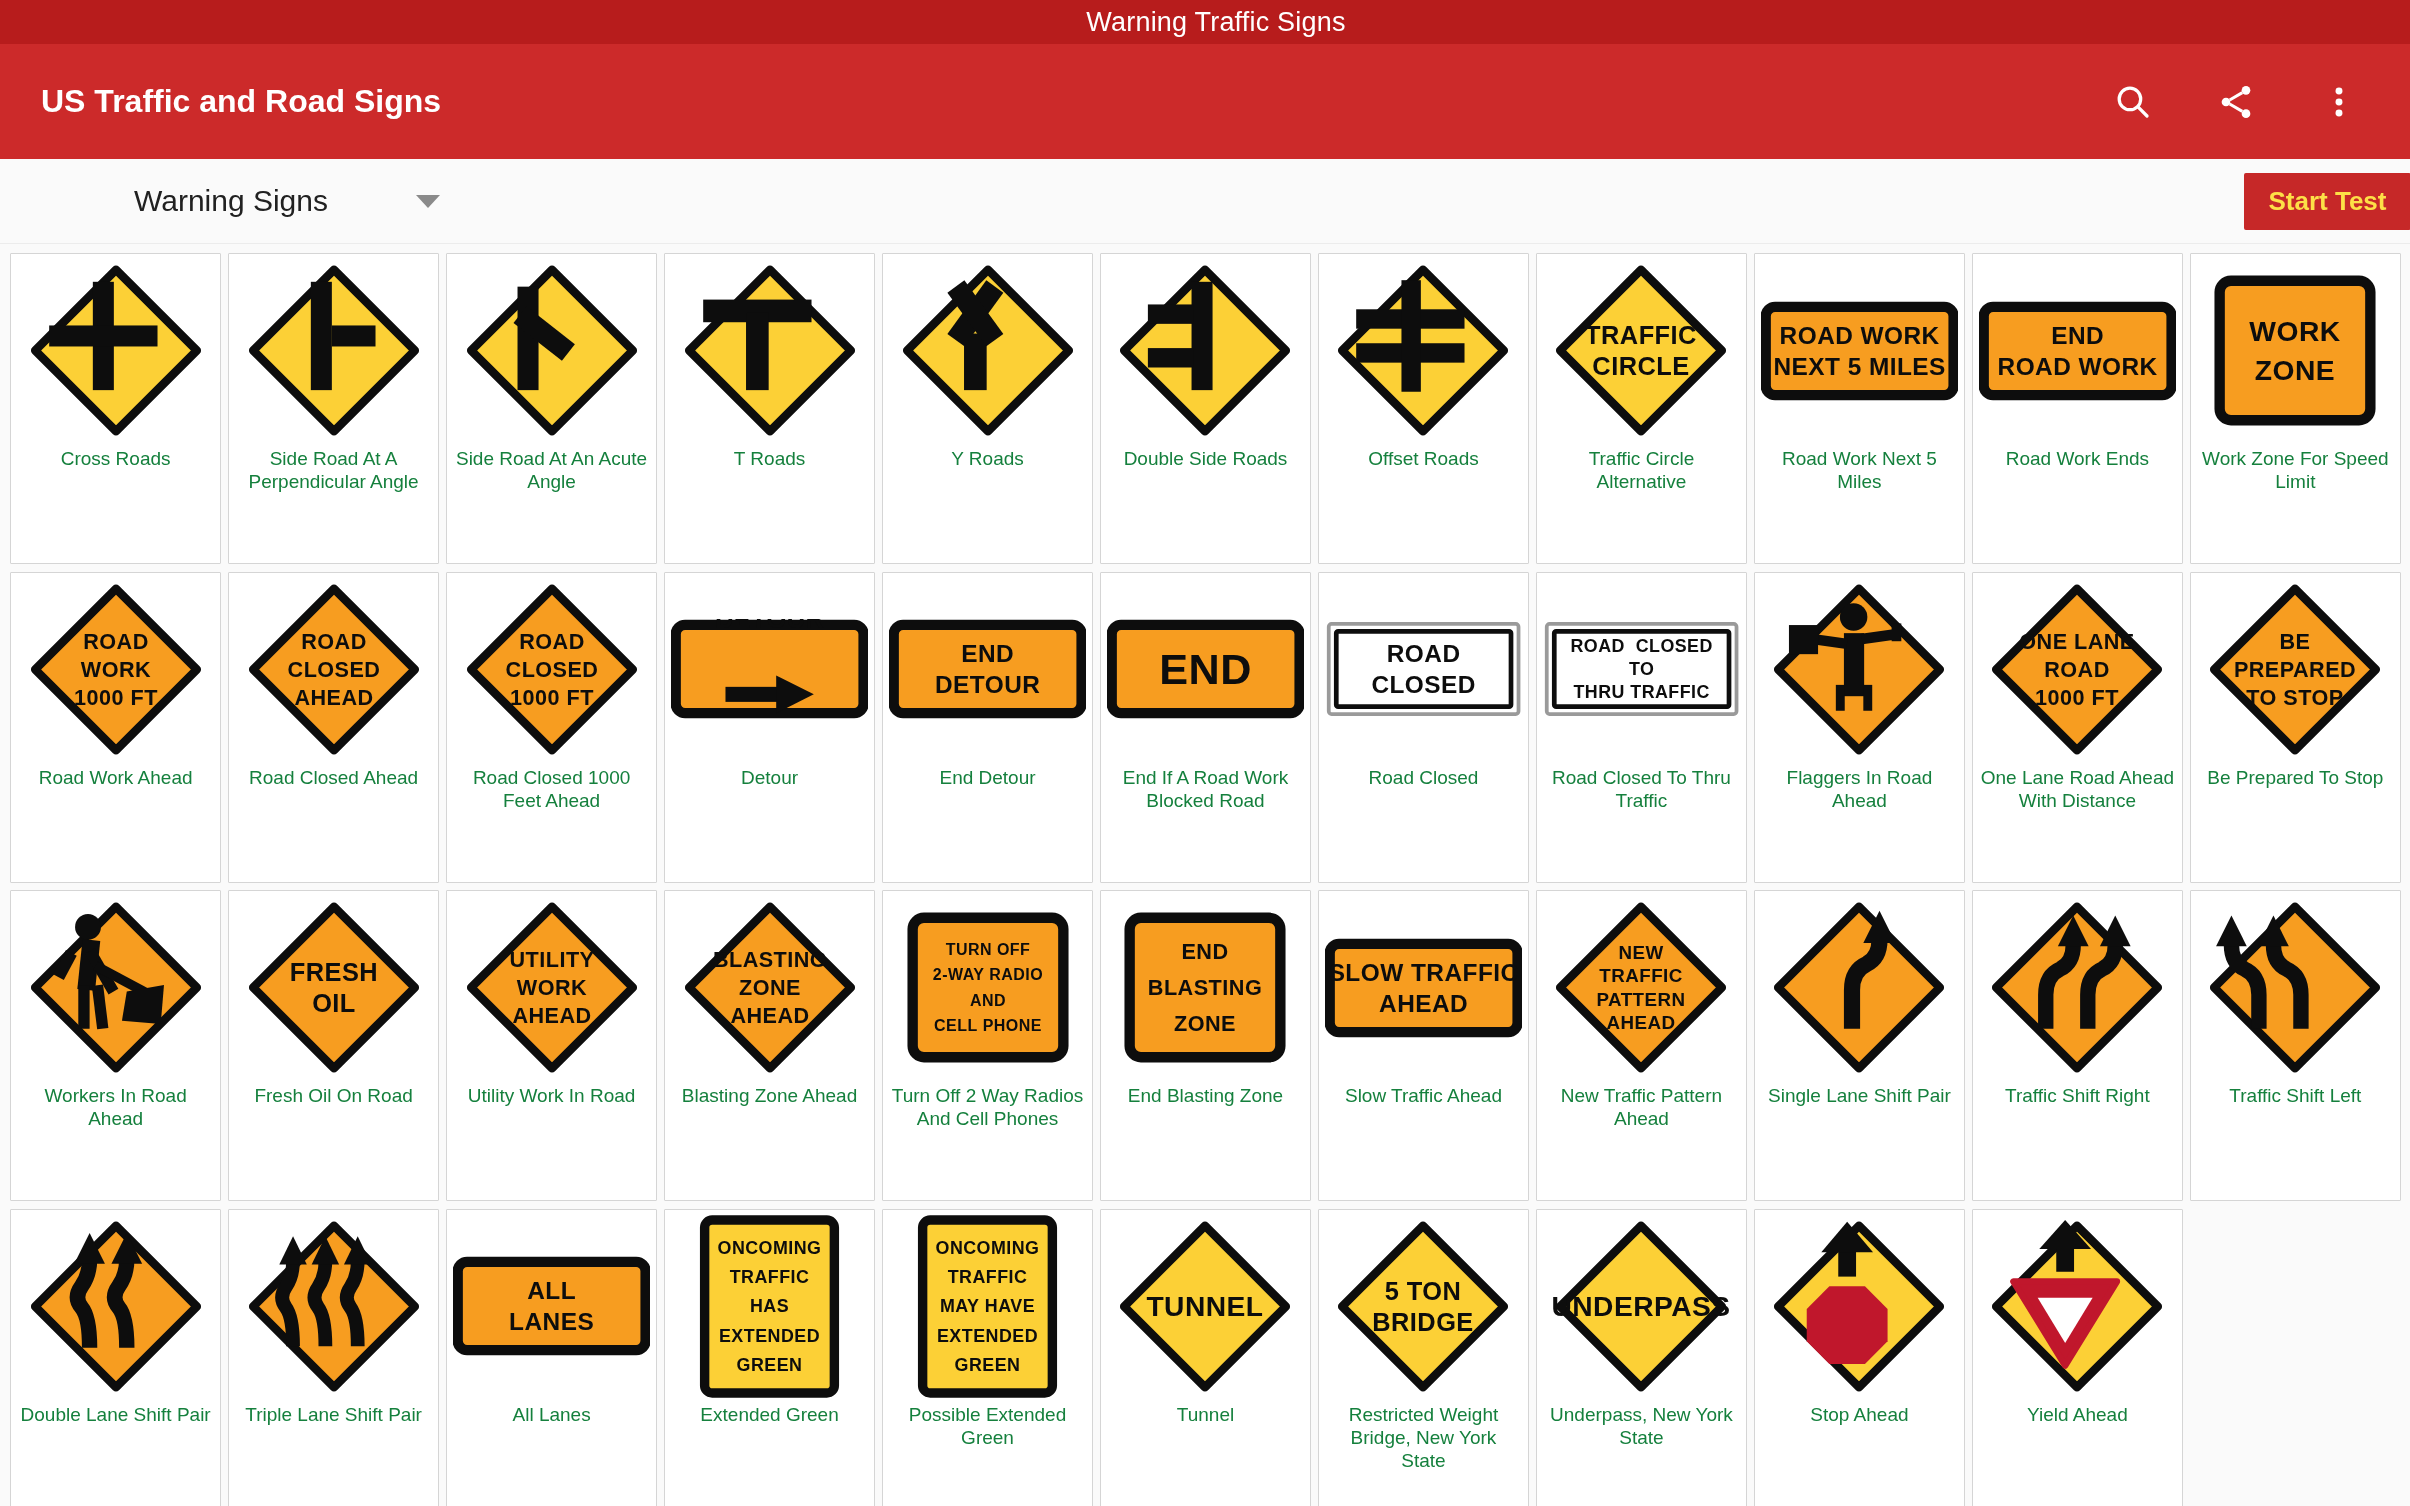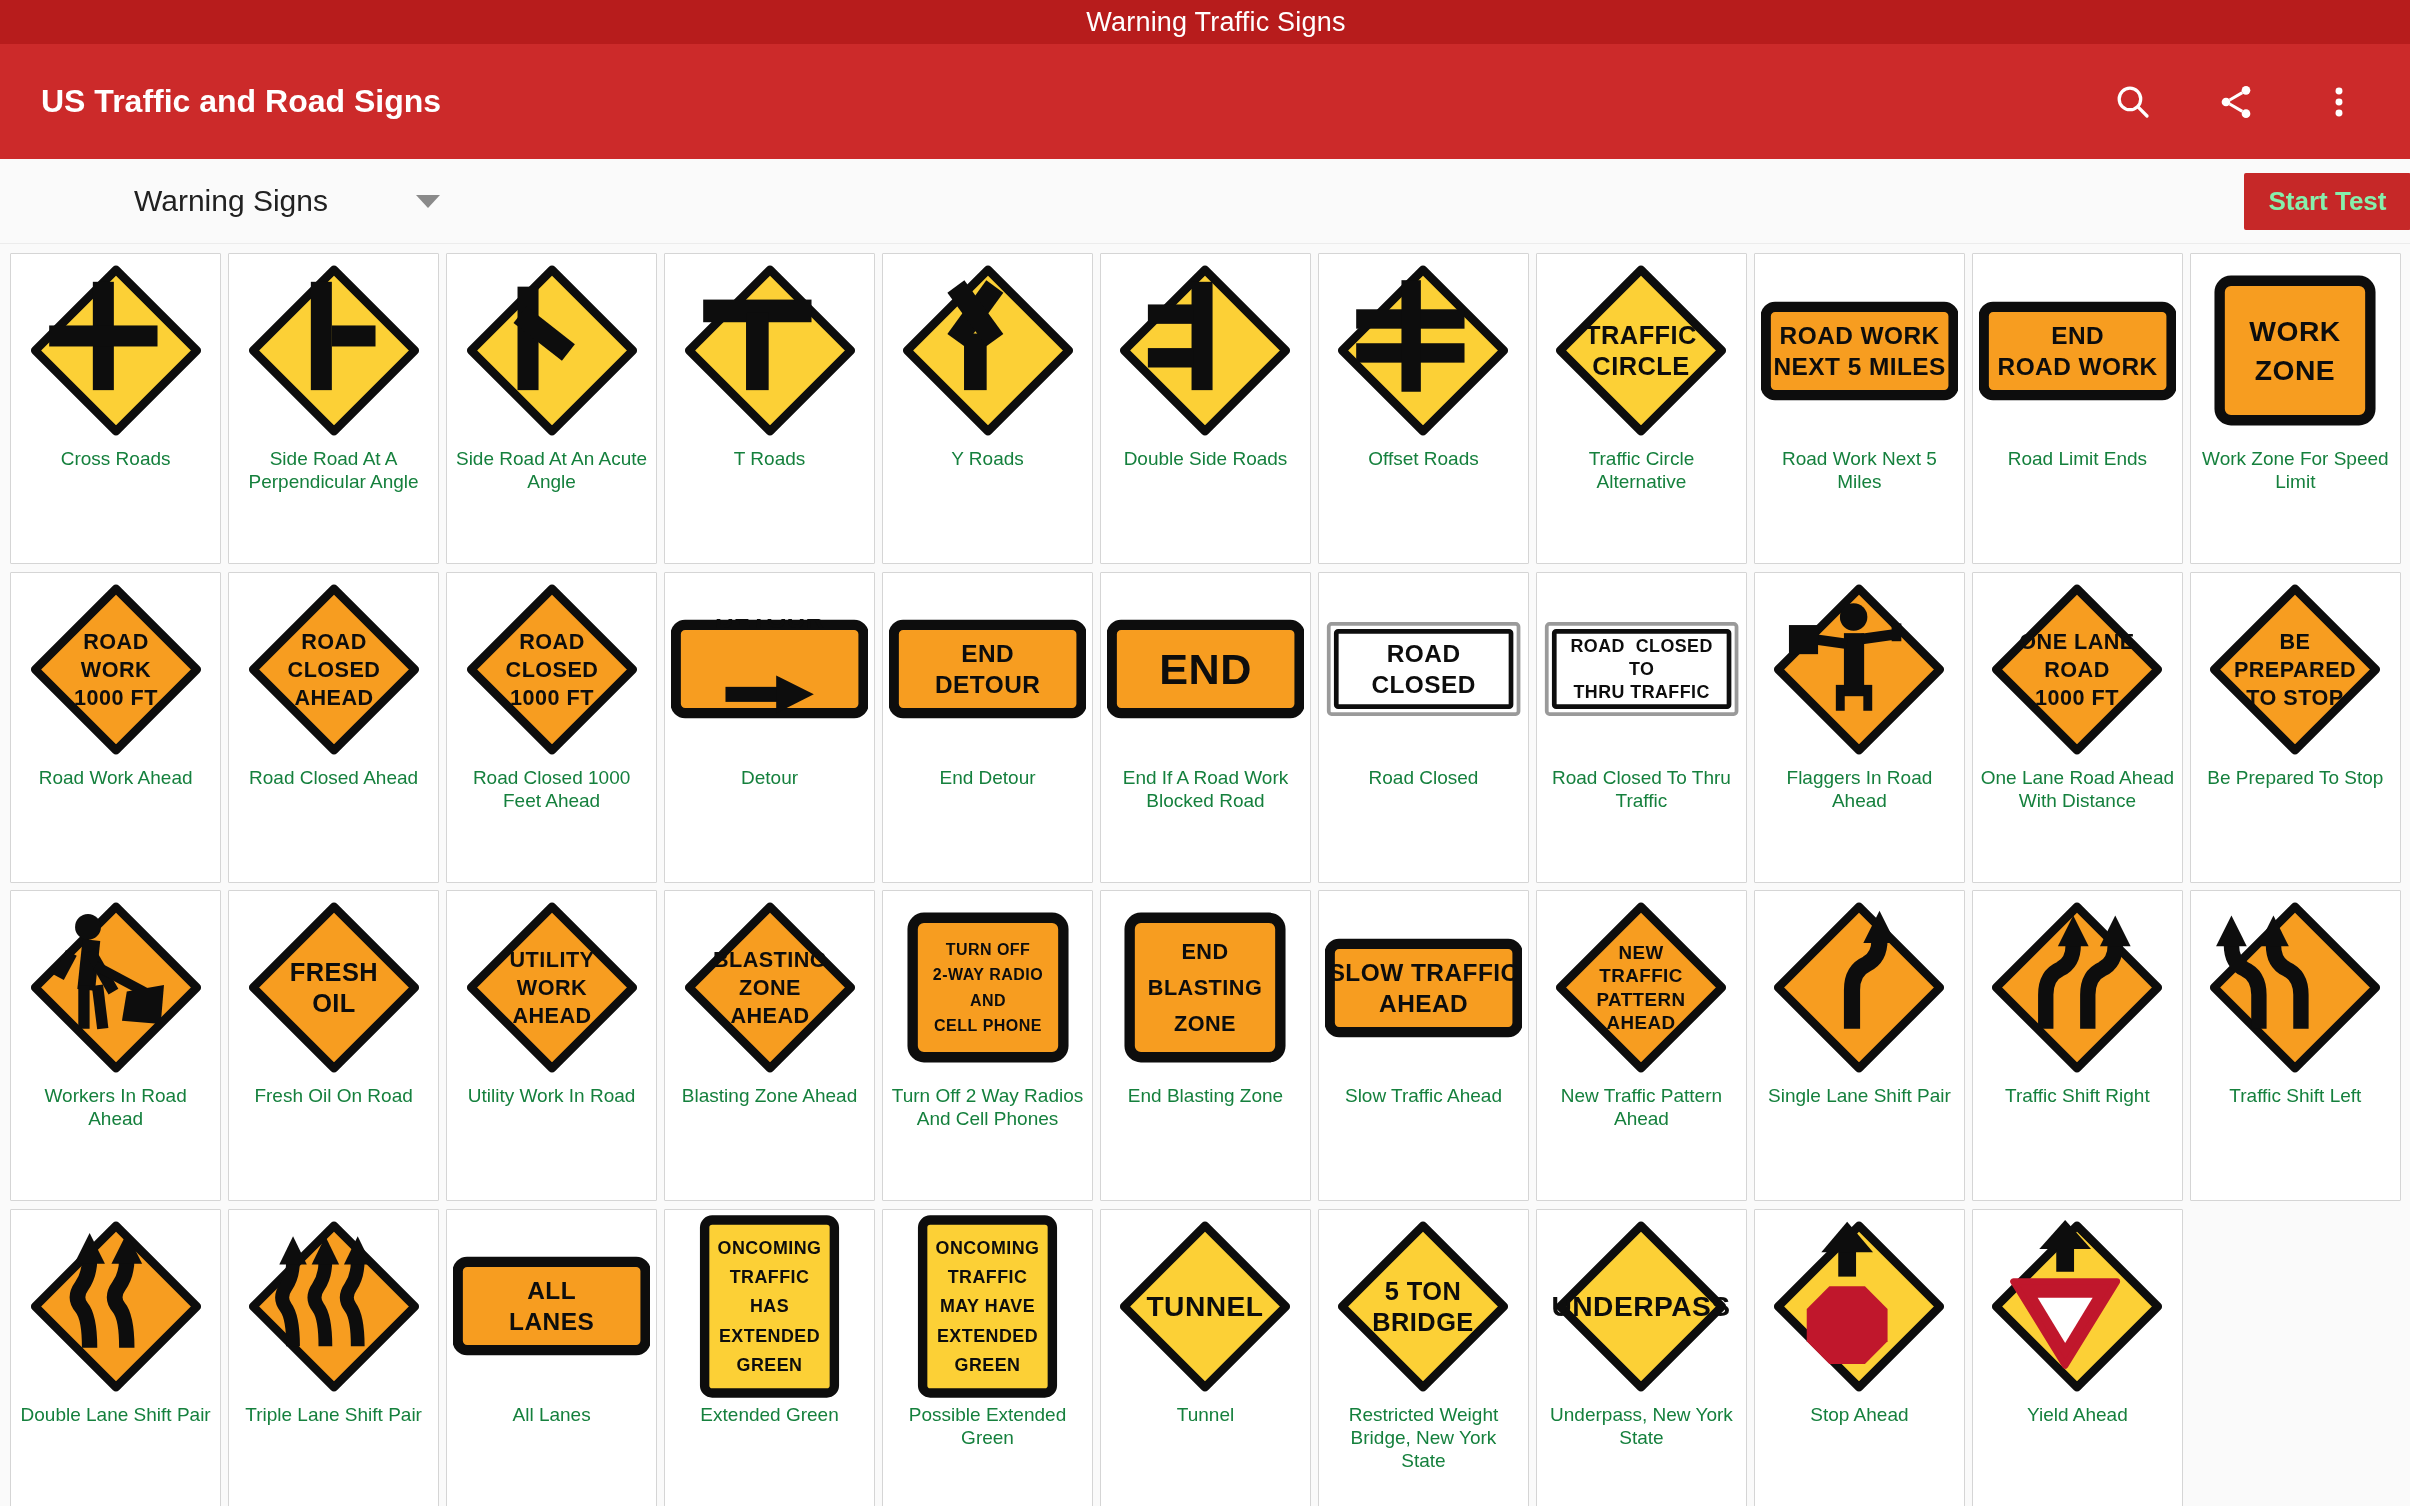--- a/index.html
+++ b/index.html
@@ -61,21 +61,21 @@
   }
   .spinner-label { font-size: 30px; color: #212121; }
   .caret {
     width: 0; height: 0;
     border-left: 12.2px solid transparent;
     border-right: 12.2px solid transparent;
     border-top: 13px solid #8a8a8a;
   }
   .start-test {
     background: #c62828;
-    color: #86efac;
+    color: #fde047;
     border: none;
     font-family: "Liberation Sans", sans-serif;
     font-size: 26px;
     font-weight: bold;
     padding: 13px 24.5px;
     cursor: pointer;
     border-radius: 1.9px;
     margin-left: 21px;
   }
 
@@ -270,21 +270,21 @@
       <div class="card-label">Road Work Next 5 Miles</div>
     </div>
     <div class="card">
       <div class="sign-wrap">
         <svg class="sign-svg" width="198" height="100" viewBox="0 0 210 106">
           <rect x="5" y="6" width="200" height="94" rx="10" fill="#f79d20" stroke="#0d0d0d" stroke-width="11"></rect>
           <text x="105" y="36.5" text-anchor="middle" dominant-baseline="central" font-family="Liberation Sans, sans-serif" font-size="26" font-weight="bold" letter-spacing="0.5" fill="#0d0d0d">END</text>
           <text x="105" y="69.5" text-anchor="middle" dominant-baseline="central" font-family="Liberation Sans, sans-serif" font-size="26" font-weight="bold" letter-spacing="0.5" fill="#0d0d0d">ROAD&nbsp;WORK</text>
         </svg>
       </div>
-      <div class="card-label">Road Limit Ends</div>
+      <div class="card-label">Road Work Ends</div>
     </div>
     <div class="card">
       <div class="sign-wrap">
         <svg class="sign-svg" width="162" height="151" viewBox="0 0 172 160">
           <rect x="6" y="6" width="160" height="148" rx="12" fill="#f79d20" stroke="#0d0d0d" stroke-width="11"></rect>
           <text x="86" y="59" text-anchor="middle" dominant-baseline="central" font-family="Liberation Sans, sans-serif" font-size="30" font-weight="bold" letter-spacing="0.5" fill="#0d0d0d">WORK</text>
           <text x="86" y="101" text-anchor="middle" dominant-baseline="central" font-family="Liberation Sans, sans-serif" font-size="30" font-weight="bold" letter-spacing="0.5" fill="#0d0d0d">ZONE</text>
         </svg>
       </div>
       <div class="card-label">Work Zone For Speed Limit</div>

